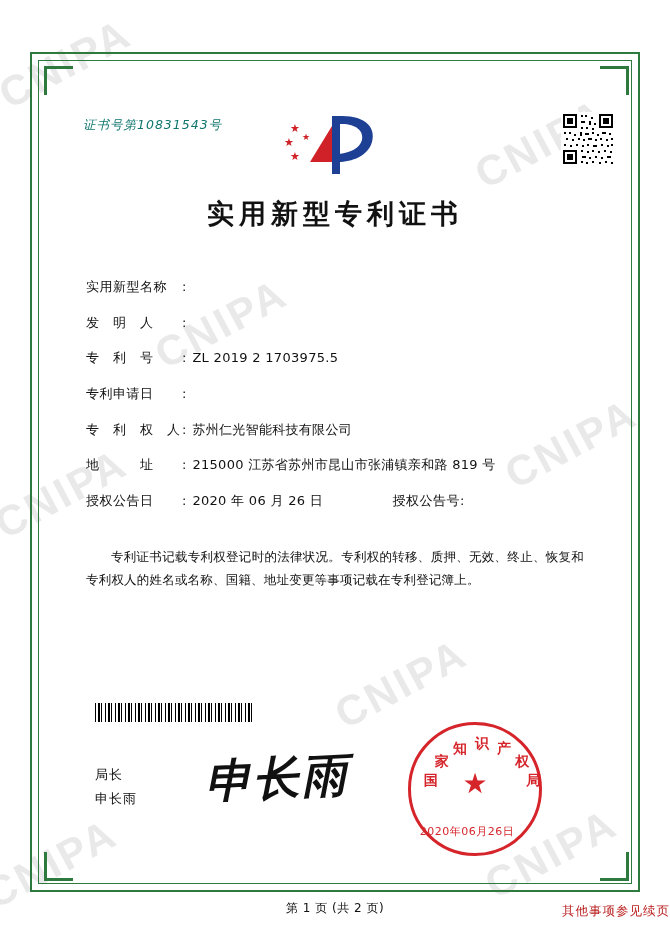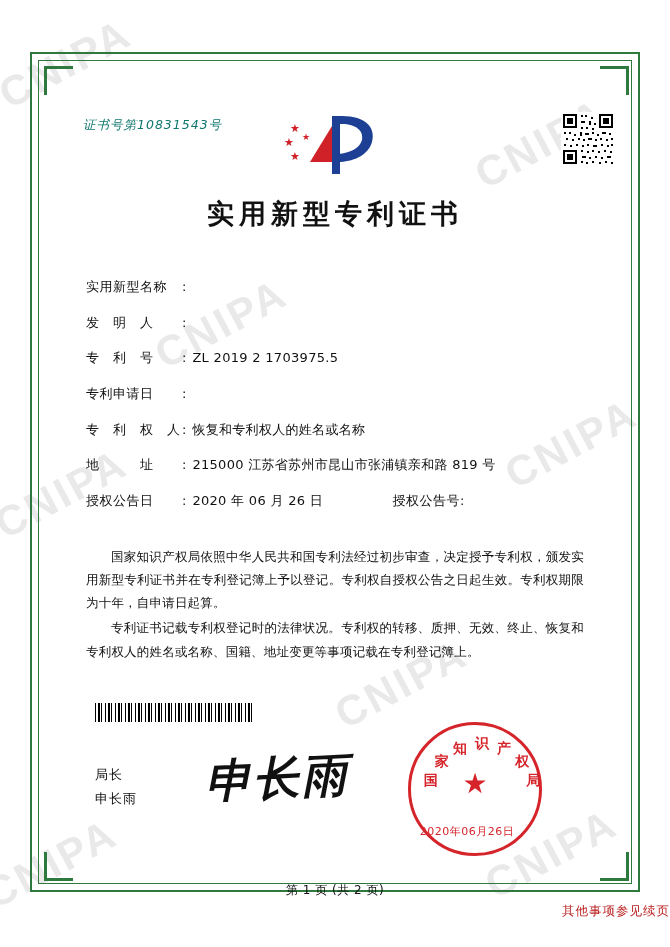--- a/index.html
+++ b/index.html
@@ -249,21 +249,21 @@
     font-size: 14px;
     color: #d5252b;
     font-weight: bold;
     transform-origin: 0 0;
   }
 
   .page-num {
     position: absolute;
     left: 0;
     right: 0;
-    top: 882px;
+    top: 900px;
     text-align: center;
     font-size: 12px;
     color: #111;
     letter-spacing: 0.5px;
   }
   .footnote {
     position: absolute;
     left: 0;
     right: 0;
     top: 903px;
@@ -400,41 +400,40 @@
   </div>
 
   <div class="row">
     <span class="label">专利申请日</span>
     <span class="colon">:</span>
   </div>
 
   <div class="row">
     <span class="label">专　利　权　人</span>
     <span class="colon">:</span>
-    <span class="value">恢复和专利权人的姓名或名称</span>
+    <span class="value">苏州仁光智能科技有限公司</span>
   </div>
 
   <div class="row">
     <span class="label">地　　　址</span>
     <span class="colon">:</span>
     <span class="value">215000 江苏省苏州市昆山市张浦镇亲和路 819 号</span>
   </div>
 
   <div class="row dual">
     <span class="label">授权公告日</span>
     <span class="colon">:</span>
     <span class="value">2020 年 06 月 26 日</span>
     <span class="label2">授权公告号</span>
     <span class="colon">:</span>
   </div>
 
 </div>
 
 <div class="paras">
-  <p>国家知识产权局依照中华人民共和国专利法经过初步审查，决定授予专利权，颁发实用新型专利证书并在专利登记簿上予以登记。专利权自授权公告之日起生效。专利权期限为十年，自申请日起算。</p>
   <p>专利证书记载专利权登记时的法律状况。专利权的转移、质押、无效、终止、恢复和专利权人的姓名或名称、国籍、地址变更等事项记载在专利登记簿上。</p>
 </div>
 
 <div class="barcode"></div>
 
 <div class="sig-labels">
   <div>局长</div>
   <div>申长雨</div>
 </div>
 <div class="sig-script">申长雨</div>

